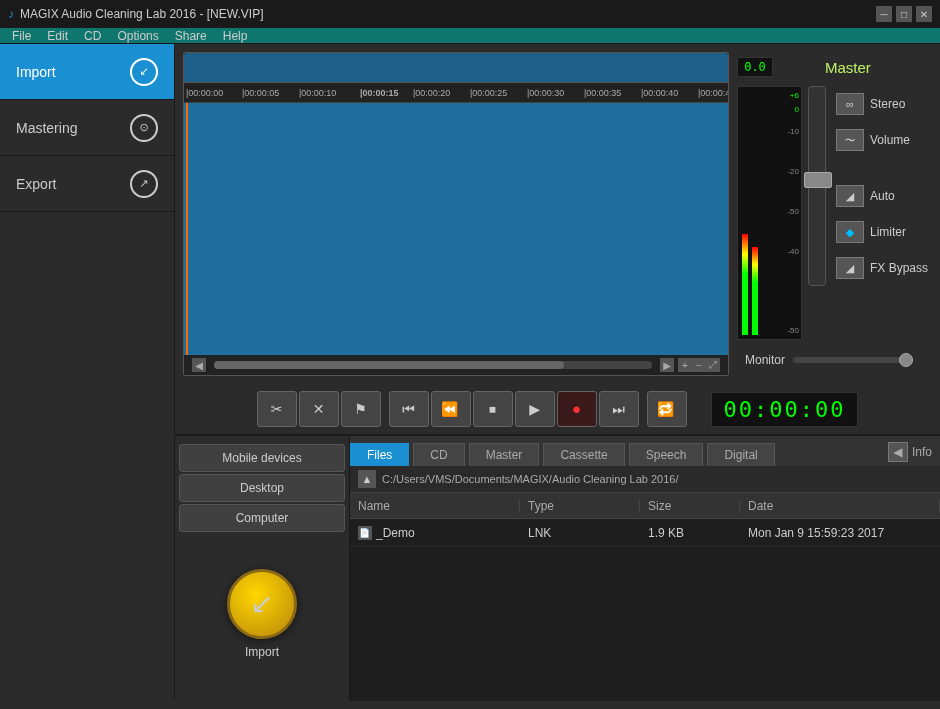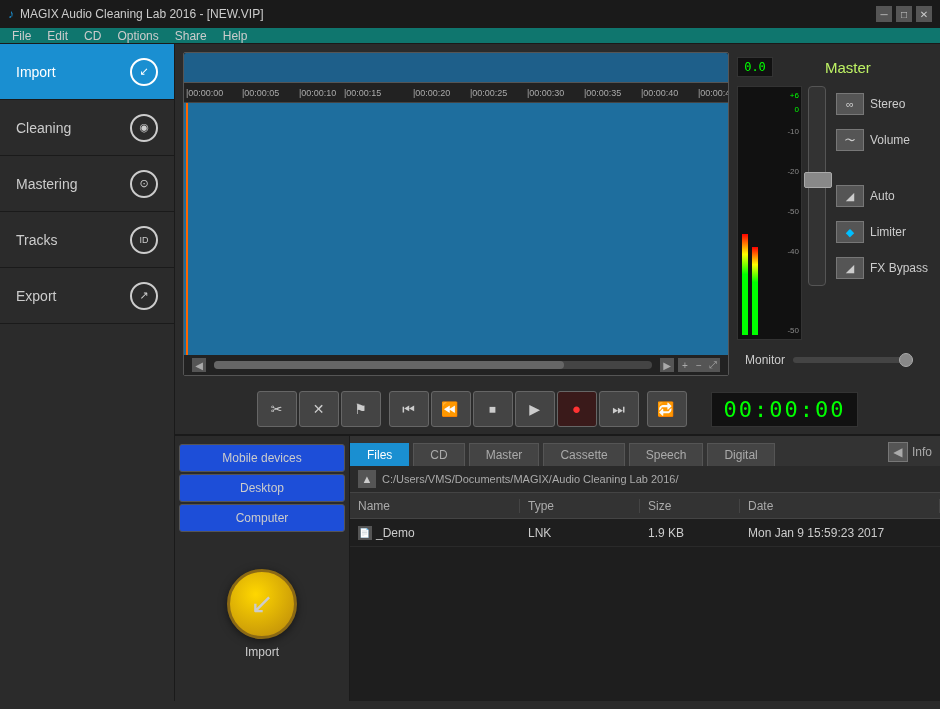--- a/index.html
+++ b/index.html
@@ -374,21 +374,21 @@
       width: 175px;
       background: #2b2b2b;
       display: flex;
       flex-direction: column;
       gap: 2px;
       padding: 8px 4px;
       border-right: 1px solid #1a1a1a;
     }
     .nav-btn {
       padding: 6px 1px;
-      background: #1d4ed8;
+      background: #404040;
       border: 1px solid #555;
       border-radius: 3px;
       color: #ccc;
       cursor: pointer;
       font-size: 12px;
       text-align: center;
     }
 
     #import-icon-area {
       display: flex;
@@ -559,52 +559,44 @@
 
 <div id="main">
 
   <div id="sidebar">
 
     <div class="sidebar-item active">
       <span>Import</span>
       <div class="sidebar-icon">↙</div>
     </div>
 
-    <div class="sidebar-item">
-      <span>Cleaning</span>
-      <div class="sidebar-icon">◉</div>
-    </div>
 
     <div class="sidebar-item">
       <span>Mastering</span>
       <div class="sidebar-icon">⊙</div>
     </div>
 
-    <div class="sidebar-item">
-      <span>Tracks</span>
-      <div class="sidebar-icon" style="font-size:9px;">ID</div>
-    </div>
 
     <div class="sidebar-item">
       <span>Export</span>
       <div class="sidebar-icon">↗</div>
     </div>
   </div>
 
   <div id="content">
 
     <div id="top-section">
 
       <div id="waveform-area">
         <div id="waveform-top"></div>
         <div id="timeline">
           <span class="timeline-marker" style="left:2px;">|00:00:00</span>
           <span class="timeline-marker" style="left:58px;">|00:00:05</span>
           <span class="timeline-marker" style="left:115px;">|00:00:10</span>
-          <span class="timeline-marker" style="left:160px;">|00:00:15</span>
+          <span class="timeline-marker" style="left:176px;font-weight:bold;">|00:00:15</span>
           <span class="timeline-marker" style="left:229px;">|00:00:20</span>
           <span class="timeline-marker" style="left:286px;">|00:00:25</span>
           <span class="timeline-marker" style="left:343px;">|00:00:30</span>
           <span class="timeline-marker" style="left:400px;">|00:00:35</span>
           <span class="timeline-marker" style="left:457px;">|00:00:40</span>
           <span class="timeline-marker" style="left:514px;">|00:00:45</span>
 
         </div>
         <div id="waveform-canvas">
           <div id="playhead"></div>

